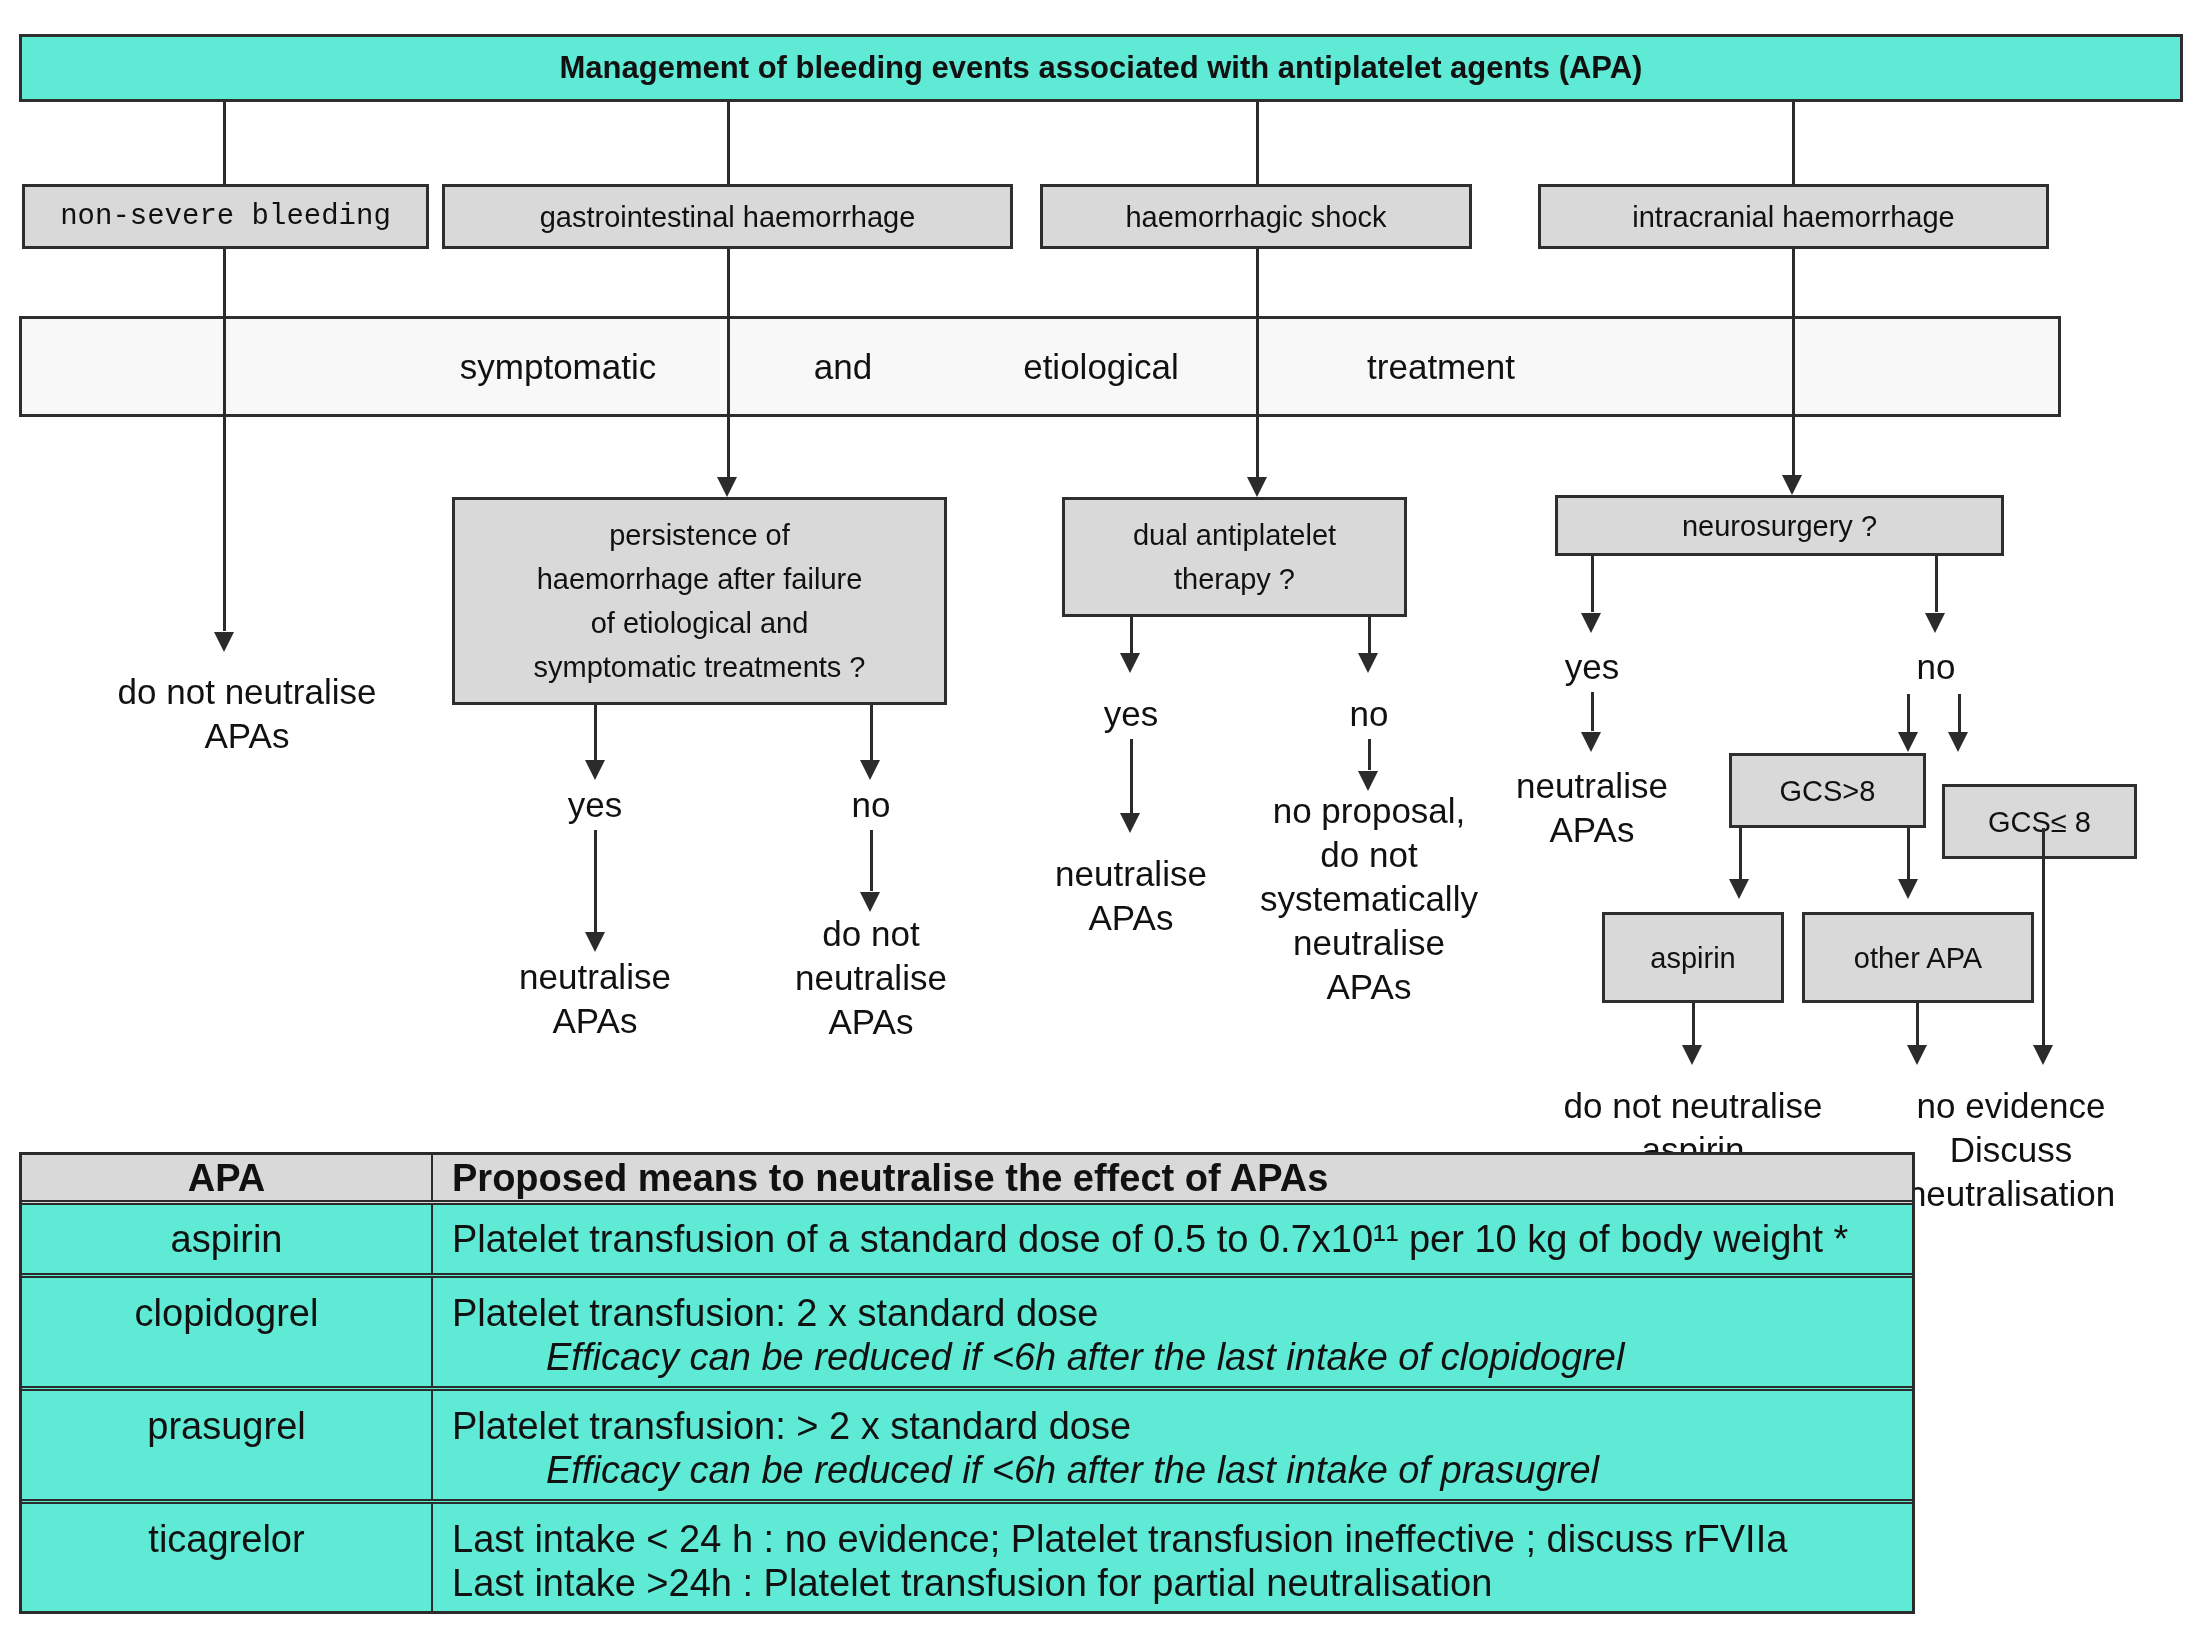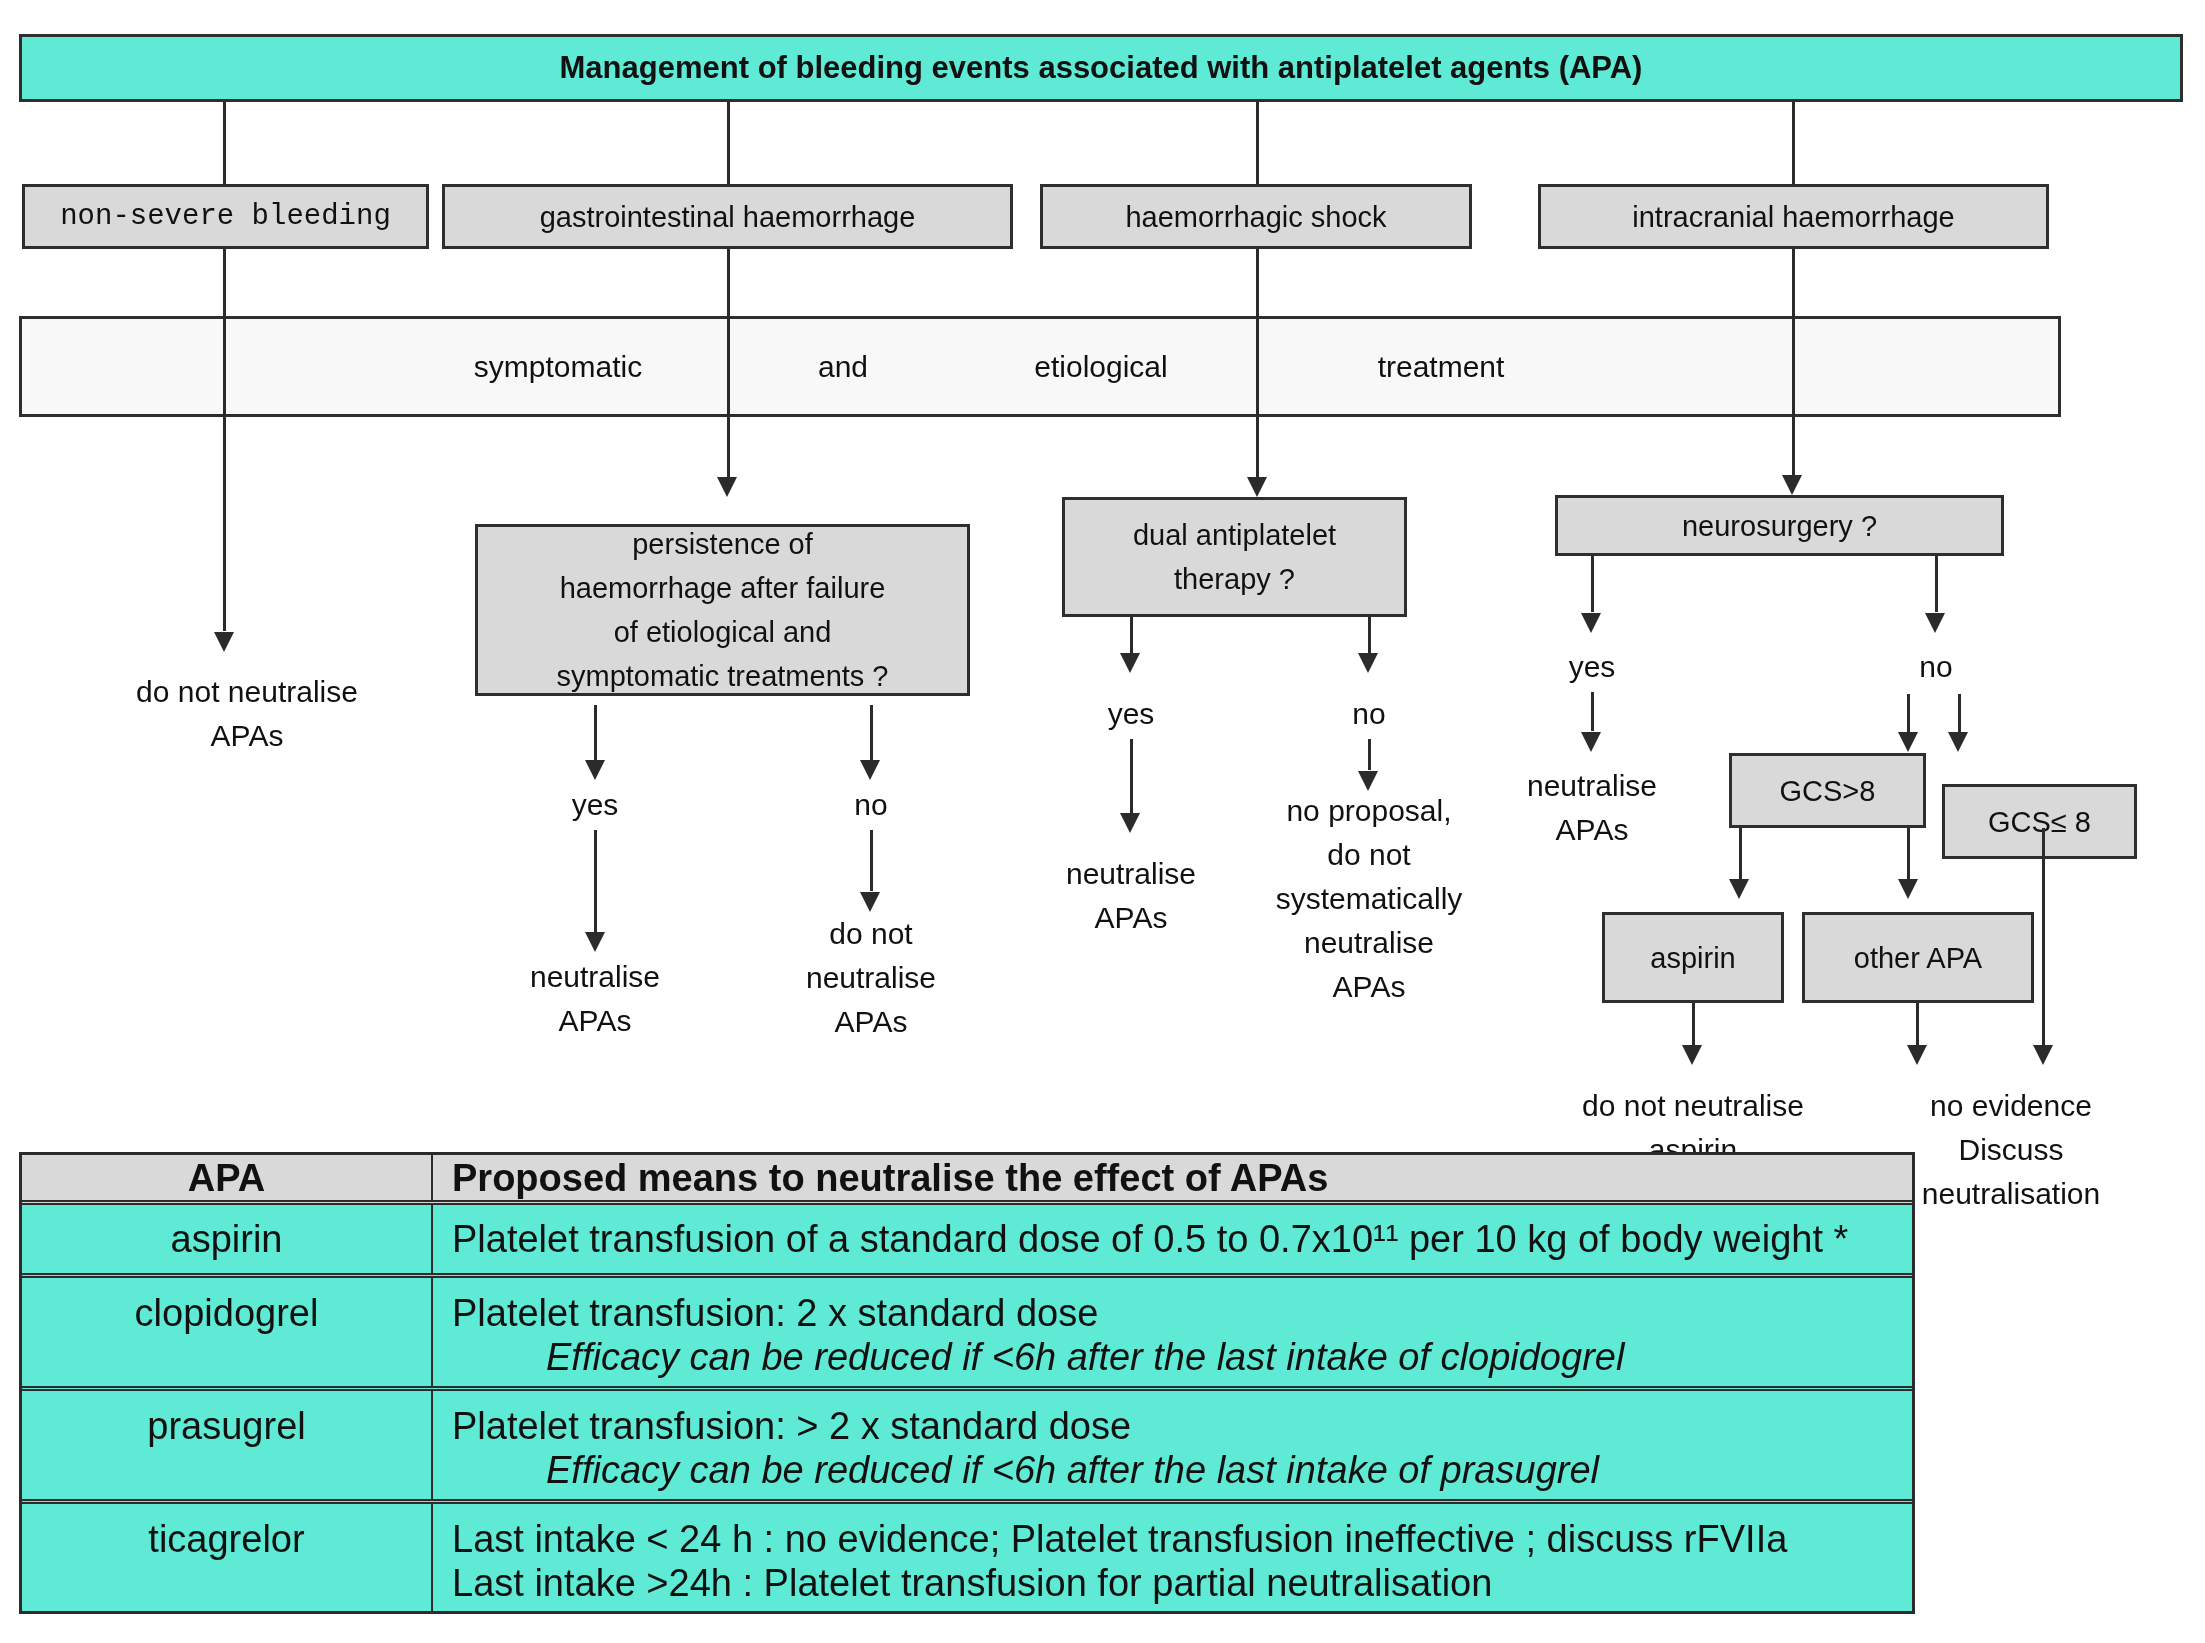--- a/index.html
+++ b/index.html
@@ -19,21 +19,21 @@
   .bandbox  { background:#f8f8f8; border-width:3.1px; }
 
   .vl { position:absolute; width:3.1px; background:#2b2b2b; }
   .ah {
     position:absolute; width:0; height:0;
     border-left:10.7px solid transparent; border-right:10.7px solid transparent;
     border-top:20px solid #2b2b2b;
   }
   .lbl {
     position:absolute; transform:translateX(-50%);
-    text-align:center; font-size:30px; line-height:44px;
+    text-align:center; font-size:35px; line-height:44px;
     white-space:pre-line; color:#111;
   }
 
   
   #apa-table {
     position:absolute; left:19px; top:1152px; width:1896px;
     border:3.8px solid #2b2b2b; background:#5eead4;
     font-size:38px; line-height:44px;
   }
   .trow { display:flex; border-bottom:5.6px double #2b2b2b; }
@@ -80,21 +80,21 @@
   <div class="box titlebox" style="left:19px; top:34px; width:2164px; height:68px;">Management of bleeding events associated with antiplatelet agents (APA)</div>
 
   <div class="box" style="left:22px; top:184px; width:407px; height:65px;font-family:Liberation Mono, monospace;">non-severe bleeding</div>
   <div class="box" style="left:442px; top:184px; width:571px; height:65px;text-align:right;">gastrointestinal haemorrhage</div>
   <div class="box" style="left:1040px; top:184px; width:432px; height:65px;">haemorrhagic shock</div>
   <div class="box" style="left:1538px; top:184px; width:511px; height:65px;">intracranial haemorrhage</div>
 
   <div class="lbl" style="left:247px; top:670px;">do not neutralise
 APAs</div>
 
-  <div class="box" style="left:475px; top:497px; width:495px; height:172px;margin-top:27px;">persistence of
+  <div class="box" style="left:452px; top:497px; width:495px; height:208px;">persistence of
 haemorrhage after failure
 of etiological and
 symptomatic treatments ?</div>
 
   <div class="vl" style="left:594px; top:705px; height:55px;"></div>
   <div class="ah" style="left:585px; top:760px;"></div>
   <div class="lbl" style="left:595px; top:783px;">yes</div>
   <div class="vl" style="left:594px; top:830px; height:102px;"></div>
   <div class="ah" style="left:585px; top:932px;"></div>
   <div class="lbl" style="left:595px; top:955px;">neutralise

